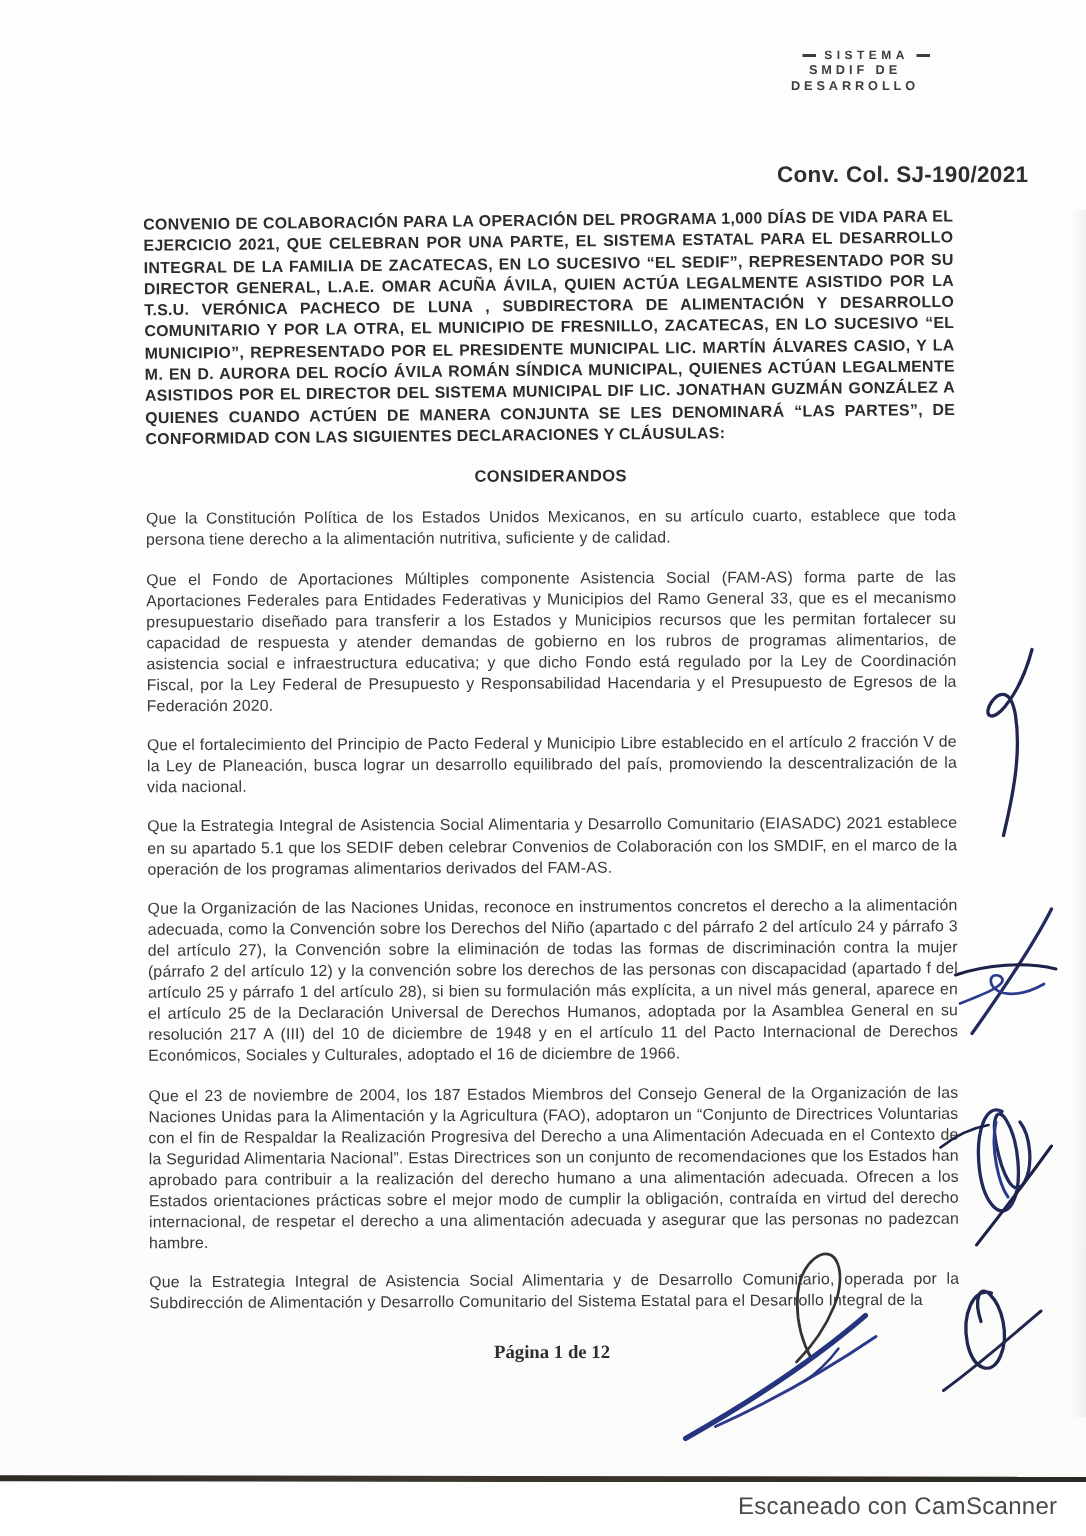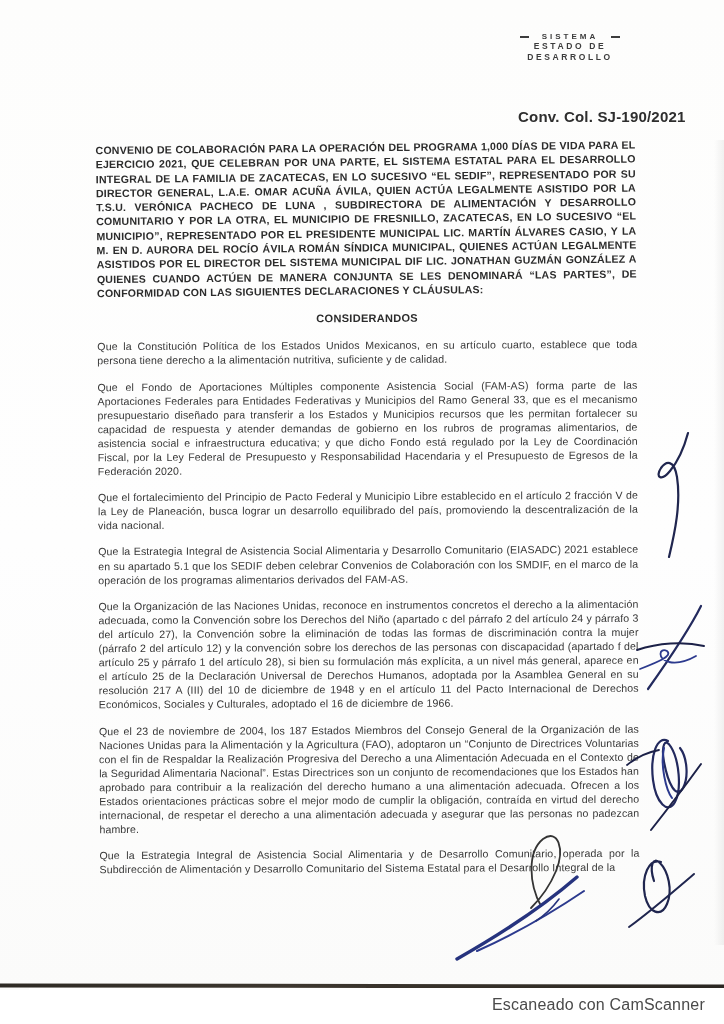--- a/index.html
+++ b/index.html
@@ -16,21 +16,21 @@
     position: absolute; left: 0; top: 0; width: 724px; height: 990px;
     background: linear-gradient(180deg, #fdfdfc 0%, #fefefe 55%, #fbfbfa 100%);
   }
   .page-edge-shadow {
     position: absolute; right: 0; top: 140px; bottom: 45px; width: 10px;
     background: linear-gradient(to right, rgba(0,0,0,0), rgba(0,0,0,0.05));
   }
 
   
   .logo { position: absolute; left: 520px; top: 32px; width: 100px; text-align: center; color: #3b3b3b; }
-  .logo-sistema { display: flex; align-items: center; justify-content: space-between; gap: 5px;
+  .logo-sistema { display: flex; align-items: center; justify-content: flex-end; gap: 5px;
     font-size: 8px; font-weight: 700; letter-spacing: 3px; color: #3d3d3d; }
   .logo-sistema .dash { display: inline-block; width: 9px; height: 2px; background: #3d3d3d; }
   .logo-dif {
     font-size: 36px; line-height: 38px; font-weight: 800; letter-spacing: 2px;
     color: #ffffff; -webkit-text-stroke: 2.4px #3a3a3a; margin-top: 1px;
   }
   .logo-sub { font-size: 8.5px; font-weight: 700; letter-spacing: 2.6px; color: #3d3d3d; line-height: 11px; }
 
   .ref {
     position: absolute; left: 518px; top: 108px;
@@ -85,38 +85,39 @@
 
   <div class="scan-page">
     <div class="page-edge-shadow"></div>
 
     <div class="logo">
       <div class="logo-sistema">
         <span class="dash"></span>
         <span>SISTEMA</span>
         <span class="dash"></span>
       </div>
-      <div class="logo-sub">ESTADO DE</div>
+      <div class="logo-sub">SMDIF DE</div>
       <div class="logo-sub">DESARROLLO</div>
     </div>
 
     <div class="ref">Conv. Col. SJ-190/2021</div>
 
     <div class="content">
       <p class="opening">CONVENIO DE COLABORACIÓN PARA LA OPERACIÓN DEL  PROGRAMA 1,000 DÍAS DE VIDA PARA EL EJERCICIO 2021,   QUE CELEBRAN POR UNA PARTE, EL SISTEMA ESTATAL PARA EL DESARROLLO INTEGRAL DE LA FAMILIA DE ZACATECAS, EN LO SUCESIVO “EL SEDIF”, REPRESENTADO POR SU DIRECTOR GENERAL, L.A.E. OMAR ACUÑA ÁVILA, QUIEN ACTÚA LEGALMENTE ASISTIDO POR LA T.S.U. VERÓNICA PACHECO DE LUNA , SUBDIRECTORA DE ALIMENTACIÓN Y DESARROLLO COMUNITARIO Y POR LA OTRA, EL MUNICIPIO DE FRESNILLO, ZACATECAS, EN LO SUCESIVO “EL MUNICIPIO”, REPRESENTADO POR EL PRESIDENTE MUNICIPAL LIC. MARTÍN ÁLVARES CASIO, Y LA M. EN D. AURORA DEL ROCÍO ÁVILA ROMÁN SÍNDICA MUNICIPAL, QUIENES ACTÚAN LEGALMENTE ASISTIDOS POR EL DIRECTOR DEL SISTEMA MUNICIPAL DIF LIC. JONATHAN GUZMÁN GONZÁLEZ A QUIENES CUANDO ACTÚEN DE MANERA CONJUNTA SE LES DENOMINARÁ “LAS PARTES”, DE CONFORMIDAD CON LAS SIGUIENTES DECLARACIONES Y CLÁUSULAS:</p>
       <h2 class="heading">CONSIDERANDOS</h2>
       <p>Que la Constitución Política de los Estados Unidos Mexicanos, en su artículo cuarto, establece que toda persona tiene derecho a la alimentación nutritiva, suficiente y de calidad.</p>
       <p>Que el Fondo de Aportaciones Múltiples componente Asistencia Social (FAM-AS) forma parte de las Aportaciones Federales para Entidades Federativas y Municipios del Ramo General 33, que es el mecanismo presupuestario diseñado para transferir a los Estados y Municipios recursos que les permitan fortalecer su capacidad de respuesta y atender demandas de gobierno en los rubros de programas alimentarios, de asistencia social e infraestructura educativa; y que dicho Fondo está regulado por la Ley de Coordinación Fiscal, por la Ley Federal de Presupuesto y Responsabilidad Hacendaria y el Presupuesto de Egresos de la Federación 2020.</p>
       <p>Que el fortalecimiento del Principio de Pacto Federal y Municipio Libre establecido en el artículo 2 fracción V de la Ley de Planeación, busca lograr un desarrollo equilibrado del país, promoviendo la descentralización de la vida nacional.</p>
       <p>Que la Estrategia Integral de Asistencia Social Alimentaria y Desarrollo Comunitario (EIASADC) 2021 establece en su apartado 5.1 que los SEDIF deben celebrar Convenios de Colaboración con los SMDIF, en el marco de la operación de los programas alimentarios derivados del FAM-AS.</p>
       <p>Que la Organización de las Naciones Unidas, reconoce en instrumentos concretos el derecho a la alimentación adecuada, como la Convención sobre los Derechos del Niño (apartado c del párrafo 2 del artículo 24 y párrafo 3 del artículo 27), la Convención sobre la eliminación de todas las formas de discriminación contra la mujer (párrafo 2 del artículo 12) y la convención sobre los derechos de las personas con discapacidad (apartado f del artículo 25 y párrafo 1 del artículo 28), si bien su formulación más explícita, a un nivel más general, aparece en el artículo 25 de la Declaración Universal de Derechos Humanos, adoptada por la Asamblea General en su resolución 217 A (III) del 10 de diciembre de 1948  y en el artículo 11 del Pacto Internacional de Derechos Económicos, Sociales y Culturales, adoptado el 16 de diciembre de 1966.</p>
       <p>Que el 23 de noviembre de 2004, los 187 Estados Miembros del Consejo General de la Organización de las Naciones Unidas para la Alimentación y la Agricultura (FAO), adoptaron un “Conjunto de Directrices Voluntarias con el fin de Respaldar la Realización Progresiva del Derecho a una Alimentación Adecuada en el Contexto de la Seguridad Alimentaria Nacional”. Estas Directrices son un conjunto de recomendaciones que los Estados han aprobado para contribuir a la realización del derecho humano a una alimentación adecuada. Ofrecen a los Estados orientaciones prácticas sobre el mejor modo de cumplir la obligación, contraída en virtud del derecho internacional, de respetar el derecho a una alimentación adecuada y asegurar que las personas no padezcan hambre.</p>
       <p>Que la Estrategia Integral de Asistencia Social Alimentaria y de Desarrollo Comunitario, operada  por la Subdirección de Alimentación y Desarrollo Comunitario del Sistema Estatal para el Desarrollo Integral de la</p>
     </div>
 
+    <div class="footer">Página 1 de 12</div>
 
     <svg class="signatures" viewBox="0 0 724 1024" xmlns="http://www.w3.org/2000/svg">
       <g>
         <path d="M688,433 C684,448 679,460 670,471 C661,482 655,477 661,468 C666,461 674,459 677,477 C681,503 675,532 669,557" stroke="#20264f" stroke-width="2.2"></path>
       </g>
       <g>
         <path d="M701,606 C690,628 670,658 648,689" stroke="#232a5e" stroke-width="2.2"></path>
         <path d="M637,650 C658,643 683,641 704,646" stroke="#1c2148" stroke-width="2"></path>
         <path d="M640,669 C658,662 673,656 667,651 C659,647 657,659 669,662 C679,664 689,660 696,656" stroke="#2c3a8e" stroke-width="1.8"></path>
       </g>

